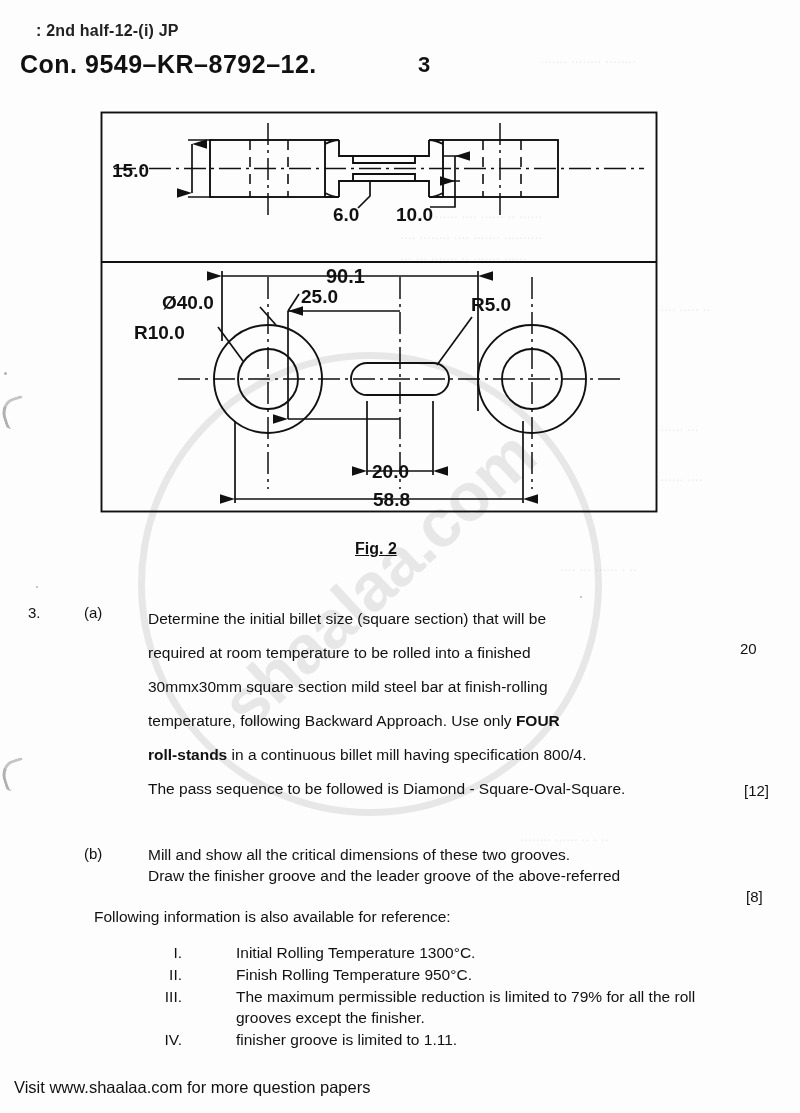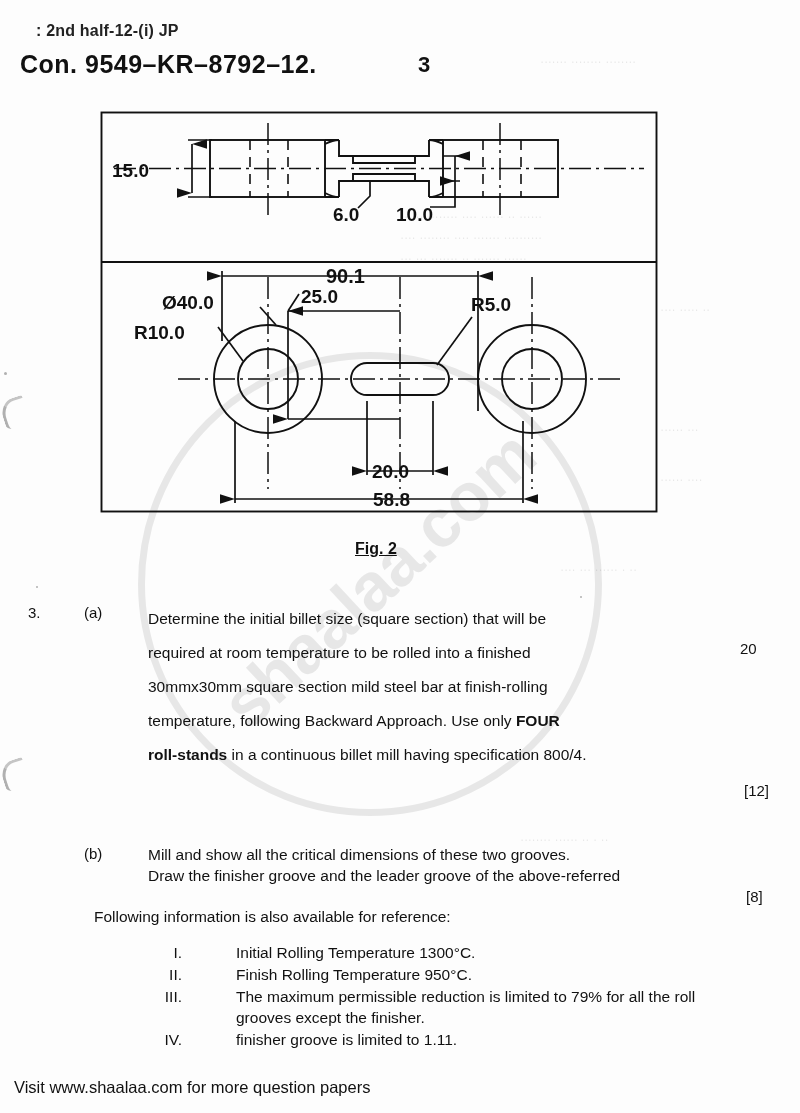--- a/index.html
+++ b/index.html
@@ -385,20 +385,21 @@
 
 <div class="qnum" id="q3-num">3.</div>
 <div class="qnum" id="q3a-lbl">(a)</div>
 
 <div id="q3a-body">
   <span class="ln">Determine the initial billet size (square section) that will be</span>
   <span class="ln">required at room temperature to be rolled into a finished</span>
   <span class="ln">30mmx30mm square section mild steel bar at finish-rolling</span>
   <span class="ln"><span>temperature, following Backward Approach. Use only </span><b>FOUR</b></span>
   <span class="ln"><b>roll-stands</b><span> in a continuous billet mill having specification 800/4.</span></span>
+  <span class="ln">The pass sequence to be followed is Diamond - Square-Oval-Square.</span>
 </div>
 
 <div id="marks-20">20</div>
 <div id="marks-12">[12]</div>
 
 <div class="qnum" id="q3b-lbl">(b)</div>
 <div id="q3b-body">
   <span class="ln">Mill and show all the critical dimensions of these two grooves.</span>
   <span class="ln">Draw the finisher groove and the leader groove of the above-referred</span>
 </div>

